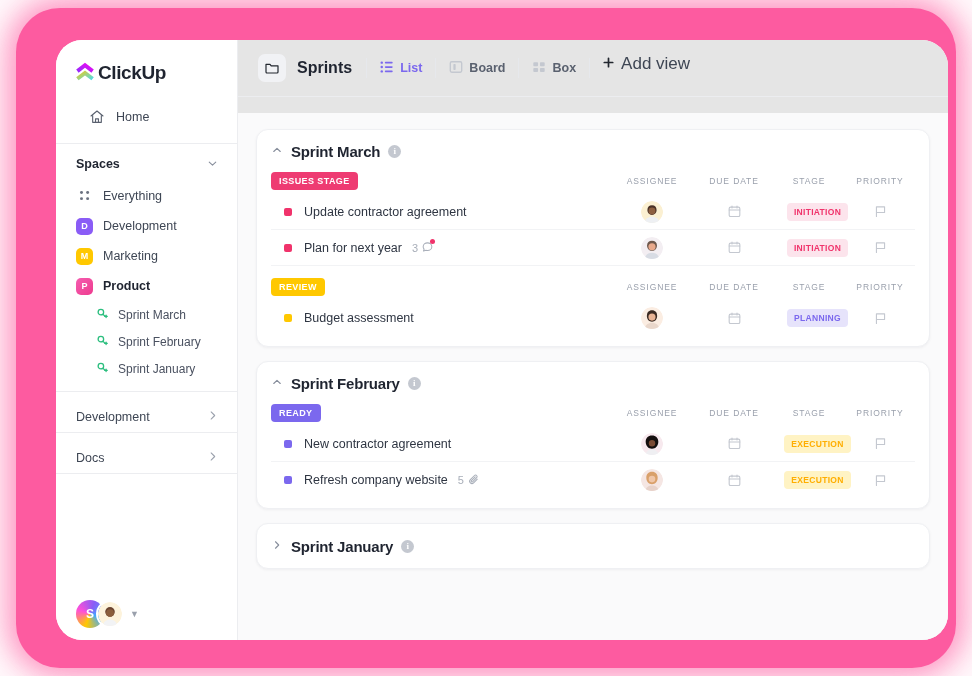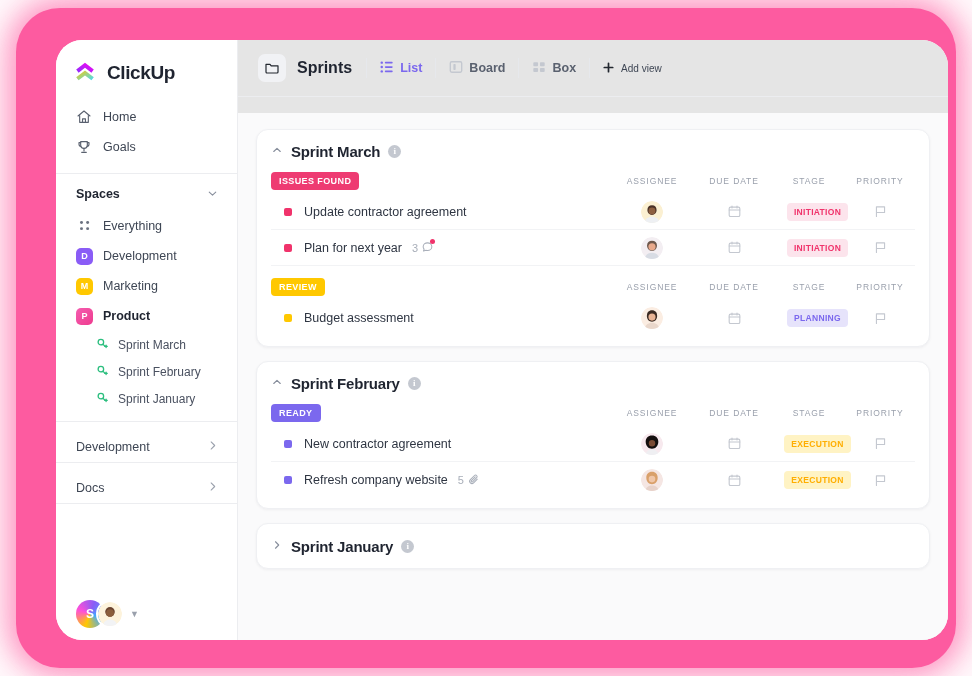--- a/index.html
+++ b/index.html
@@ -33,28 +33,28 @@
   
   .sidebar {
     width: 182px;
     height: 100%;
     background: #ffffff;
     border-right: 1px solid #ECEDF0;
     position: relative;
     flex: 0 0 182px;
   }
   .logo-row {
-    display: flex; align-items: center; gap: 11px;
+    display: flex; align-items: center; gap: 2px;
     padding: 22px 0 16px 18px;
   }
   .logo-mark { width: 22px; height: 22px; position: relative; flex: none; }
   .logo-txt {
     font-size: 19px; font-weight: bold; letter-spacing: -.4px; color: #1F2430;
   }
-  .nav-sec { padding: 2px 0 0 0; }
+  .nav-sec { padding: 2px 0 0 0; margin-left: 13px; }
   .nav-item {
     display: flex; align-items: center; gap: 11px;
     height: 30px; padding: 0 0 0 20px; cursor: pointer;
     font-size: 12.5px; color: #3E4654;
   }
   .nav-ico { width: 16px; height: 16px; flex: none; display:block; }
 
   .divider { height: 1px; background: #ECEDF0; margin: 11px 0 0 0; }
 
   .spaces-head {
@@ -117,23 +117,23 @@
     margin-left: 11px; margin-right: 14px;
   }
   .vbar { width: 1px; height: 20px; background: #E6E8EC; }
   .view-tab {
     display: flex; align-items: center; gap: 6px;
     padding: 0 13px; height: 28px; cursor: pointer;
     font-size: 12.5px; color: #5A616F; font-weight: bold;
   }
   .view-tab.active { color: #7B68EE; }
   .add-view {
-    display: flex; align-items: center; gap: 6px;
+    display: flex; align-items: flex-start; gap: 6px;
     padding: 0 12px; height: 28px; cursor: pointer;
-    font-size: 10px; color: #3E4654;
+    font-size: 17px; color: #3E4654;
   }
 
   .canvas {
     flex: 1; background: #FAFAFB; padding: 16px 18px 0 18px; overflow: hidden;
   }
 
   .card {
     background: #fff; border-radius: 12px; border: 1px solid #EFF0F3;
     box-shadow: 0 1px 3px rgba(20,25,40,.05);
     margin-bottom: 14px; padding: 12px 14px 10px 14px;
@@ -211,32 +211,20 @@
       <div class="nav-item">
         <span class="nav-ico">
           <svg viewBox="0 0 24 24" width="16" height="16" fill="none" stroke="#5A616F" stroke-width="1.7" stroke-linecap="round" stroke-linejoin="round">
                 <path d="M3 10.5 12 3l9 7.5"></path>
                 <path d="M5.5 9.8V20h13V9.8"></path>
                 <path d="M9.8 20v-5.2h4.4V20"></path>
               </svg>
         </span>
         <span>Home</span>
       </div>
-      <div class="nav-item">
-        <span class="nav-ico">
-          <svg viewBox="0 0 24 24" width="16" height="16" fill="none" stroke="#5A616F" stroke-width="1.7" stroke-linecap="round" stroke-linejoin="round">
-                <path d="M7 4h10v5a5 5 0 0 1-10 0Z"></path>
-                <path d="M7 5.5H4.5V8a3 3 0 0 0 3 3"></path>
-                <path d="M17 5.5h2.5V8a3 3 0 0 1-3 3"></path>
-                <path d="M12 14v4"></path>
-                <path d="M8.5 20h7"></path>
-              </svg>
-        </span>
-        <span>Goals</span>
-      </div>
     </div>
 
     <div class="divider"></div>
 
     <div class="spaces-head">
       <span>Spaces</span>
       <span>
         <svg viewBox="0 0 24 24" width="13" height="13" fill="none" stroke="#868D9B" stroke-width="2" stroke-linecap="round" stroke-linejoin="round">
               <path d="M6 9.5 12 15l6-5.5"></path>
             </svg>
@@ -403,21 +391,21 @@
           <span class="chev">
             <svg viewBox="0 0 24 24" width="12" height="12" fill="none" stroke="#868D9B" stroke-width="2.2" stroke-linecap="round" stroke-linejoin="round">
                   <path d="M5.5 15 12 8.6l6.5 6.4"></path>
                 </svg>
           </span>
           <span class="card-title">Sprint March</span>
           <span class="info-i">i</span>
         </div>
 
         <div class="group-head">
-          <span class="chip" style="background:#EE3B72">ISSUES FOUND</span>
+          <span class="chip" style="background:#EE3B72">ISSUES STAGE</span>
           <span class="colhdrs">
             <span class="colhdr c-assignee">ASSIGNEE</span>
             <span class="colhdr c-due">DUE DATE</span>
             <span class="colhdr c-stage">STAGE</span>
             <span class="colhdr c-prio">PRIORITY</span>
           </span>
         </div>
 
         <div class="row">
           <span class="dot" style="background:#F0336B"></span>

